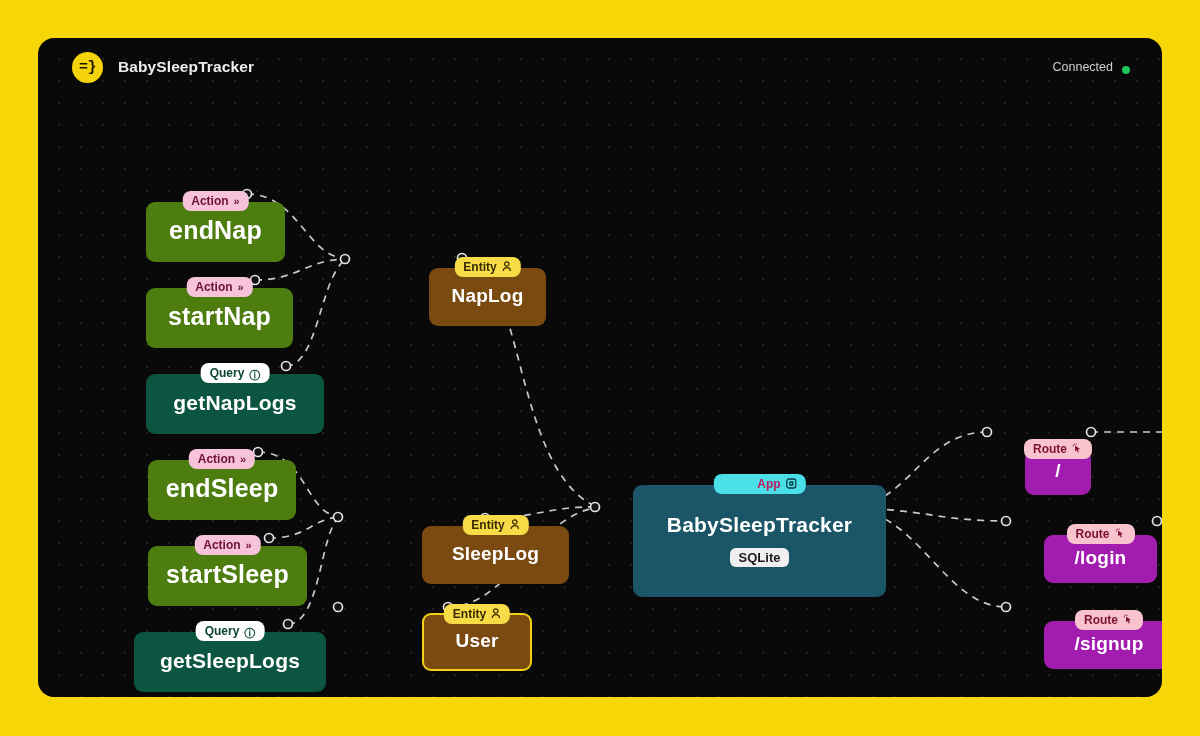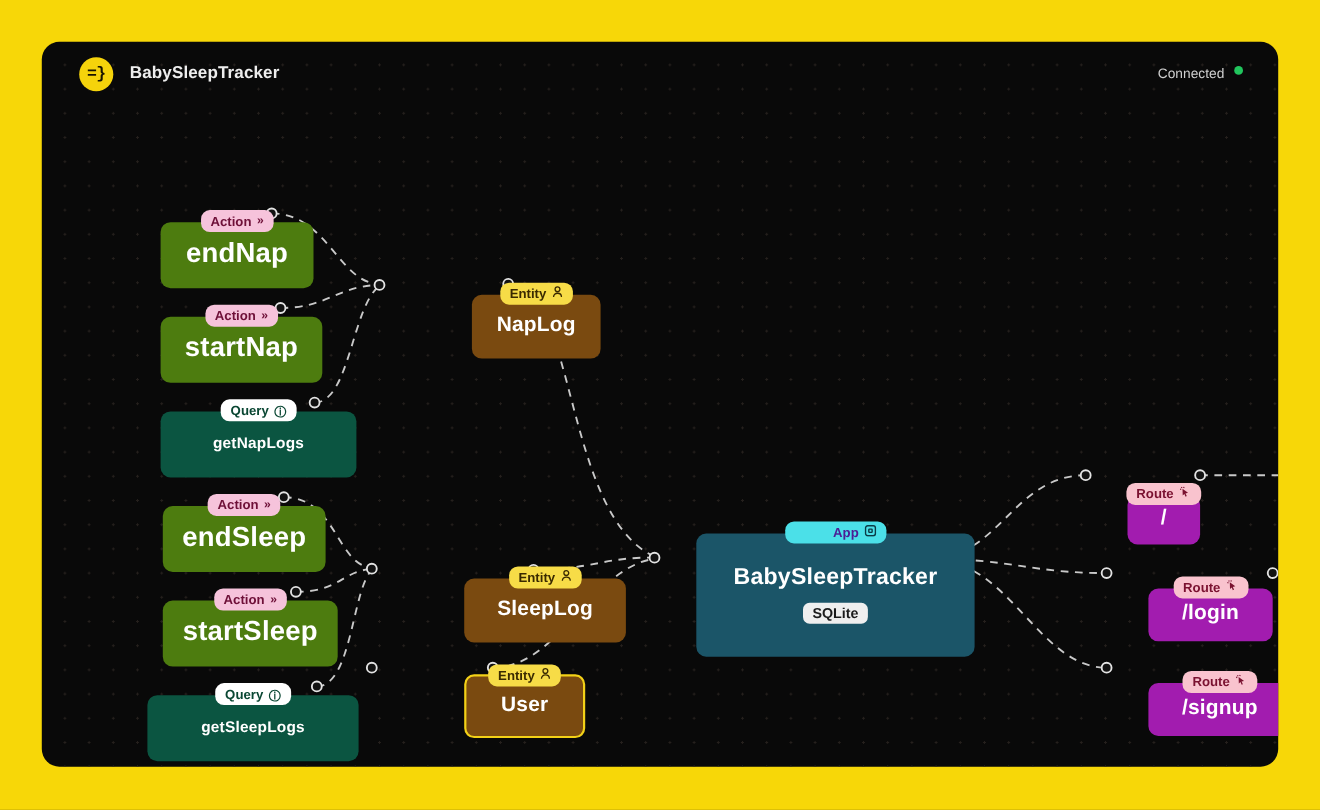--- a/index.html
+++ b/index.html
@@ -38,21 +38,21 @@
     width: 31px; height: 31px; border-radius: 50%;
     background: #F5D30B; color: #191400;
     display: flex; align-items: center; justify-content: center;
     font-size: 15px; font-weight: 700; letter-spacing: -.5px;
     font-family: "Liberation Mono", monospace;
   }
   #apptitle {
     margin-left: 15px; color: #EDEDED; font-size: 15.5px; font-weight: 700;
     letter-spacing: .1px;
   }
-  #status { margin-left: auto; display: flex; align-items: flex-start; gap: 9px; }
+  #status { margin-left: auto; display: flex; align-items: flex-end; gap: 9px; }
   #status-label { color: #CFCFCF; font-size: 12.5px; }
   #status-dot { width: 8px; height: 8px; border-radius: 50%; background: #21C55D; }
 
   
   #edges { position: absolute; inset: 0; z-index: 2; }
   #edges path { fill: none; stroke: #C9C9C9; stroke-width: 1.7; stroke-dasharray: 7 6; }
   #edges circle { fill: #121212; stroke: #E3E3E3; stroke-width: 1.7; }
 
   
   .node {
@@ -73,32 +73,32 @@
     font-size: 12px; font-weight: 600; white-space: nowrap;
     line-height: 1.35;
   }
   .badge .ic { font-size: 11px; line-height: 1; display: inline-block; }
 
   .n-action { background: #4d7c0f; }
   .n-action .title { font-size: 25px; }
   .b-action { background: #F6C3DB; color: #6E1038; }
 
   .n-query { background: #0B5541; }
-  .n-query .title { font-size: 14px; }
+  .n-query .title { font-size: 21px; }
   .b-query { background: #ffffff; color: #0A4733; align-items: flex-end; }
 
   .n-entity { background: #7A4A10; margin-left: 46px; }
   .n-entity .title { font-size: 19px; }
   .b-entity { background: #F7DC47; color: #3A2A00; }
 
   .n-entity.selected { border: 2.5px solid #F3D117; }
 
   .n-app { background: #1B5568; }
   .n-app .title { font-size: 21px; }
-  .b-app { background: #4BE0E8; color: #4c1d95; padding-left: 44px; }
+  .b-app { background: #4BE0E8; color: #be185d; padding-left: 44px; }
   .chip {
     background: #EFEFEF; color: #1B1B1B;
     border-radius: 6px; padding: 2px 9px;
     font-size: 13px; font-weight: 600; white-space: nowrap;
   }
   .chip.small { font-size: 12.5px; }
   .app-chips { display: flex; flex-direction: row; align-items: center; gap: 7px; margin-top: 11px; }
 
   .n-route { background: #a21caf; }
   .n-route .title { font-size: 19px; }

